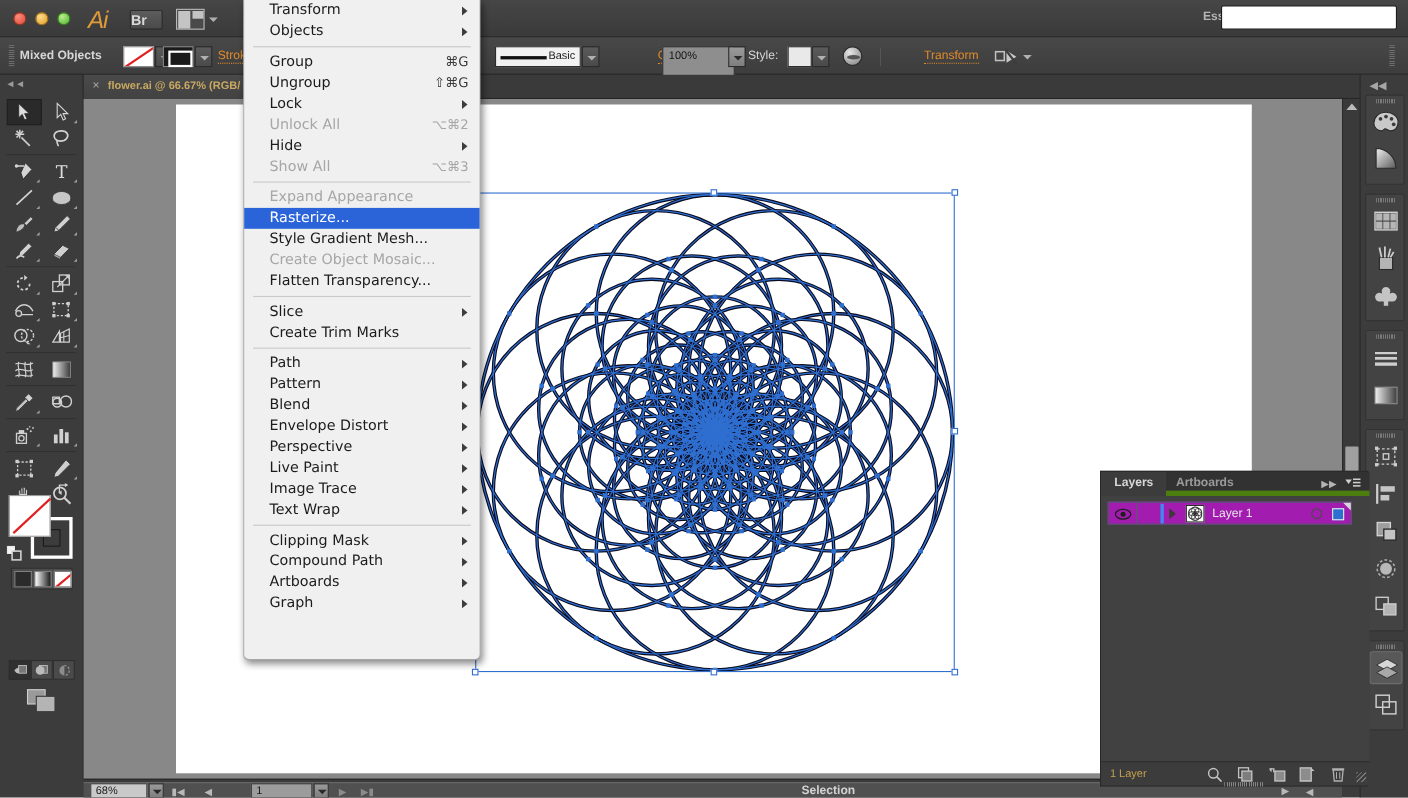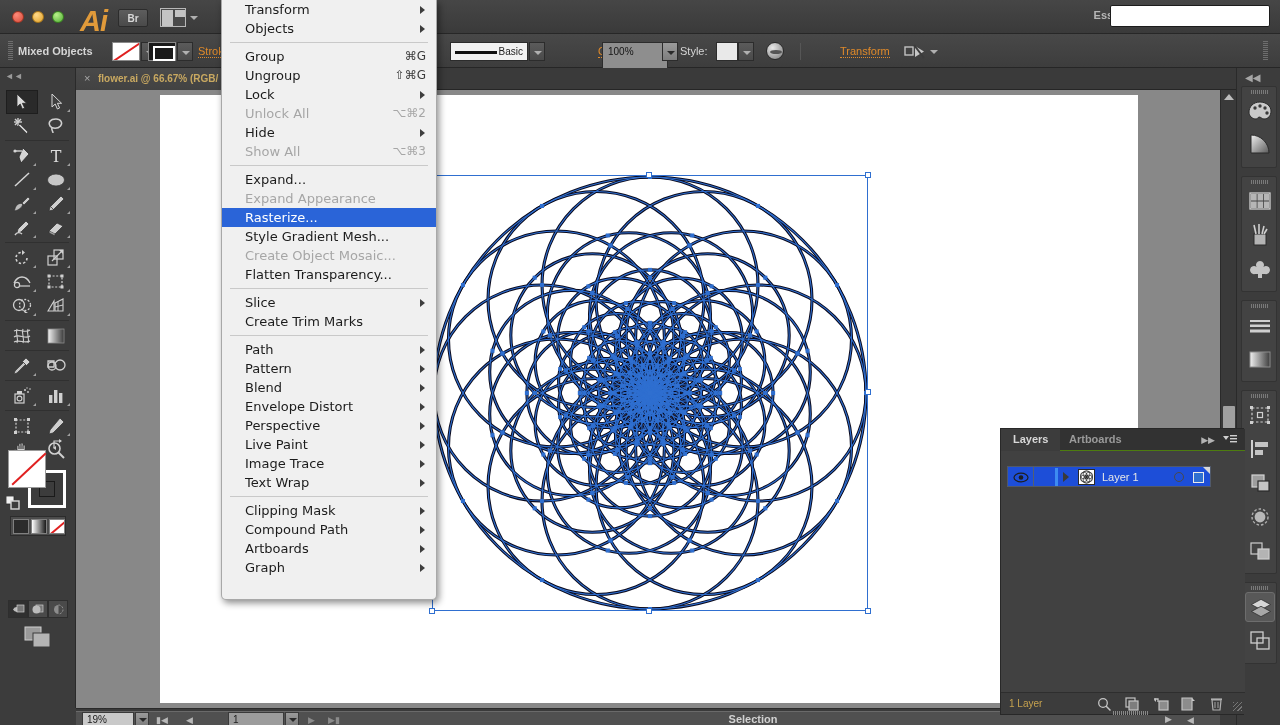--- a/index.html
+++ b/index.html
@@ -16,25 +16,25 @@
   
   #titlebar {
     left:0; top:0; width:1280px; height:34px;
     background:linear-gradient(#464646,#3a3a3a);
     border-bottom:1px solid #272727;
   }
   .traffic { position:absolute; top:11px; width:12px; height:12px; border-radius:50%; }
   .tl-red   { left:12px; background:radial-gradient(circle at 35% 30%, #ff8a7a, #d64b38); border:1px solid #9c3323;}
   .tl-amber { left:32px; background:radial-gradient(circle at 35% 30%, #ffd98a, #e0a127); border:1px solid #a8761a;}
   .tl-green { left:52px; background:radial-gradient(circle at 35% 30%, #b9f08a, #4fae33); border:1px solid #38801f;}
-  #ai-logo { left:80px; top:5px; font-size:29px; font-weight:bold; font-style:italic; color:#e09a3a; letter-spacing:-1px;}
+  #ai-logo { left:80px; top:5px; font-size:22px; font-weight:normal; font-style:italic; color:#e09a3a; letter-spacing:-1px;}
   #br-btn {
     left:118px; top:9px; width:30px; height:18px;
     background:linear-gradient(#5d5d5d,#4a4a4a); border:1px solid #2c2c2c; border-radius:2px;
-    text-align:center; line-height:17px; font-size:10px; color:#d8d8d8; font-weight:bold;
+    line-height:17px; font-size:13px; color:#d8d8d8; font-weight:bold;
   }
   #arrange-btn { left:160px; top:8px; width:38px; height:19px; }
   #arrange-box { width:26px; height:19px; border:1px solid #b8b8b8; background:#4a4a4a;}
   #arrange-box::before{content:"";position:absolute;left:1px;top:1px;width:11px;height:16px;background:#c4c4c4;}
   #arrange-box::after{content:"";position:absolute;left:14px;top:1px;width:10px;height:7px;background:#c4c4c4;}
   .tri-dn { width:0;height:0;border-left:4px solid transparent;border-right:4px solid transparent;border-top:4px solid #b0b0b0;}
   #essentials { right:132px; top:9px; font-size:11px; font-weight:bold; color:#b6b6b6;}
   #essentials-caret { right:120px; top:15px; }
   #search-field {
     right:10px; top:5px; width:160px; height:22px; background:#fff; border:1px solid #1c1c1c; border-radius:2px;
@@ -178,29 +178,29 @@
   .dockgrip { position:absolute; left:9px; top:3px; width:18px; height:4px;
      background:repeating-linear-gradient(90deg,#7a7a7a 0 1px,transparent 1px 2px);}
   .dockicon { position:absolute; left:3px; width:30px; height:30px; }
   .dockicon.active { background:#585858; border:1px solid #6d6d6d; border-radius:3px;}
 
   
   #layerspanel {
     left:1000px; top:428px; width:244px; height:287px;
     background:#3c3c3c; border:1px solid #282828;
   }
-  #lp-tabs { position:absolute; left:0; top:0; width:244px; height:22px; background:#323232; border-bottom:1px solid #4d7c0f;}
+  #lp-tabs { position:absolute; left:0; top:0; width:244px; height:22px; background:#323232; border-bottom:5px solid #4d7c0f;}
   .lp-tab { position:absolute; top:0; height:22px; line-height:21px; padding:0 12px; font-size:11px; font-weight:bold; color:#9a9a9a;}
   .lp-tab.active { background:#3c3c3c; color:#d8d8d8;}
   #lp-fwd { position:absolute; right:30px; top:6px; color:#b4b4b4; font-size:9px;}
   #lp-menu { position:absolute; right:8px; top:5px; width:14px; height:12px;}
   #lp-body { position:absolute; left:0; top:22px; width:244px; height:243px; background:#414141;}
   #layerrow {
-    position:absolute; left:6px; top:15px; width:204px; height:21px;
-    background:#1d4ed8; border:1px solid #50596a;
+    position:absolute; left:6px; top:5px; width:222px; height:21px;
+    background:#a21caf; border:1px solid #50596a;
   }
   #eye-icon { position:absolute; left:5px; top:4px; width:16px; height:13px;}
   #lr-sep1 { position:absolute; left:25px; top:0; width:1px; height:19px; background:#55606f;}
   #lr-sel-bar { position:absolute; left:47px; top:1px; width:3px; height:18px; background:#3d8bf2;}
   #lr-disc { position:absolute; left:55px; top:5px; width:0;height:0;
      border-top:5px solid transparent;border-bottom:5px solid transparent;border-left:6px solid #3a3a3a;}
   #lr-thumb { position:absolute; left:70px; top:2px; width:17px; height:16px; background:#fff; border:1px solid #2a2a2a;}
   #lr-name { position:absolute; left:94px; top:4px; font-size:11px; color:#e6e6e6;}
   #lr-target { position:absolute; right:26px; top:5px; width:10px; height:10px; border:1px solid #4a4a4a; border-radius:50%;}
   #lr-sel-sq { position:absolute; right:6px; top:5px; width:11px; height:11px; background:#2f6fd0; border:1px solid #eaeaea;}
@@ -1196,21 +1196,21 @@
 </div>
 
 <div id="vscroll" class="abs">
   <div id="vscroll-up"></div>
   <div id="vscroll-thumb"></div>
 </div>
 <div id="hscroll" class="abs"></div>
 
 <div id="statusbar" class="abs">
   <div id="zoom-box">
-    <div id="zoom-val">19%</div>
+    <div id="zoom-val">68%</div>
   </div>
   <div id="zoom-dd">
       <div class="tri-dn"></div>
     </div>
   <div class="navbtn" style="left:80px;">▮◀</div>
   <div class="navbtn" style="left:110px;">◀</div>
   <div id="page-box">
     <div id="page-val">1</div>
   </div>
   <div id="page-dd">
@@ -1461,21 +1461,20 @@
     <div class="mi"><span>Transform</span><span class="ar"></span></div>
     <div class="mi"><span>Objects</span><span class="ar"></span></div>
     <div class="msep"></div>
     <div class="mi"><span>Group</span><span class="sc">⌘G</span></div>
     <div class="mi"><span>Ungroup</span><span class="sc">⇧⌘G</span></div>
     <div class="mi"><span>Lock</span><span class="ar"></span></div>
     <div class="mi dis"><span>Unlock All</span><span class="sc">⌥⌘2</span></div>
     <div class="mi"><span>Hide</span><span class="ar"></span></div>
     <div class="mi dis"><span>Show All</span><span class="sc">⌥⌘3</span></div>
     <div class="msep"></div>
-    <div class="mi"><span>Expand...</span></div>
     <div class="mi dis"><span>Expand Appearance</span></div>
     <div class="mi hl"><span>Rasterize...</span></div>
     <div class="mi"><span>Style Gradient Mesh...</span></div>
     <div class="mi dis"><span>Create Object Mosaic...</span></div>
     <div class="mi"><span>Flatten Transparency...</span></div>
     <div class="msep"></div>
     <div class="mi"><span>Slice</span><span class="ar"></span></div>
     <div class="mi"><span>Create Trim Marks</span></div>
     <div class="msep"></div>
     <div class="mi"><span>Path</span><span class="ar"></span></div>

